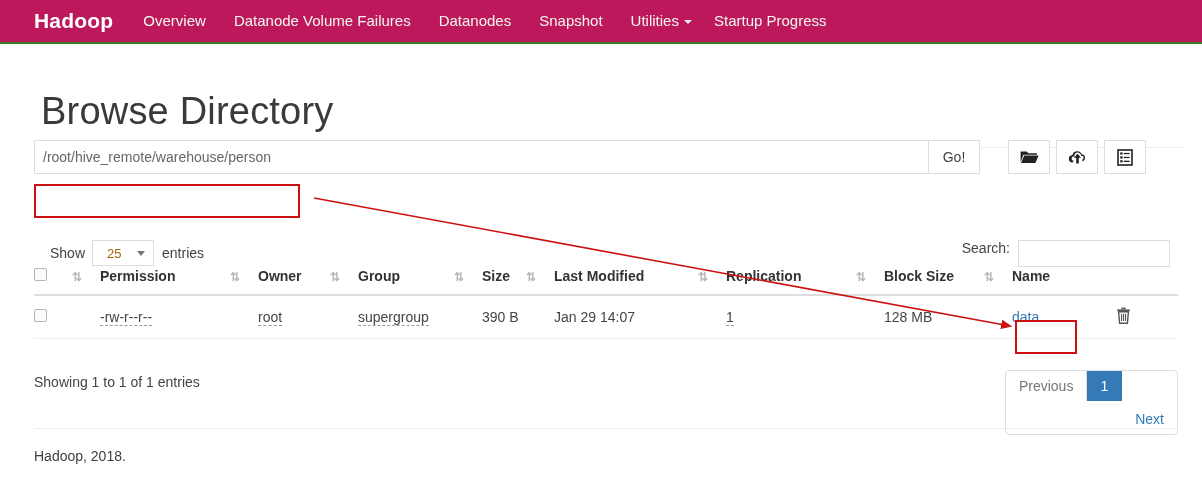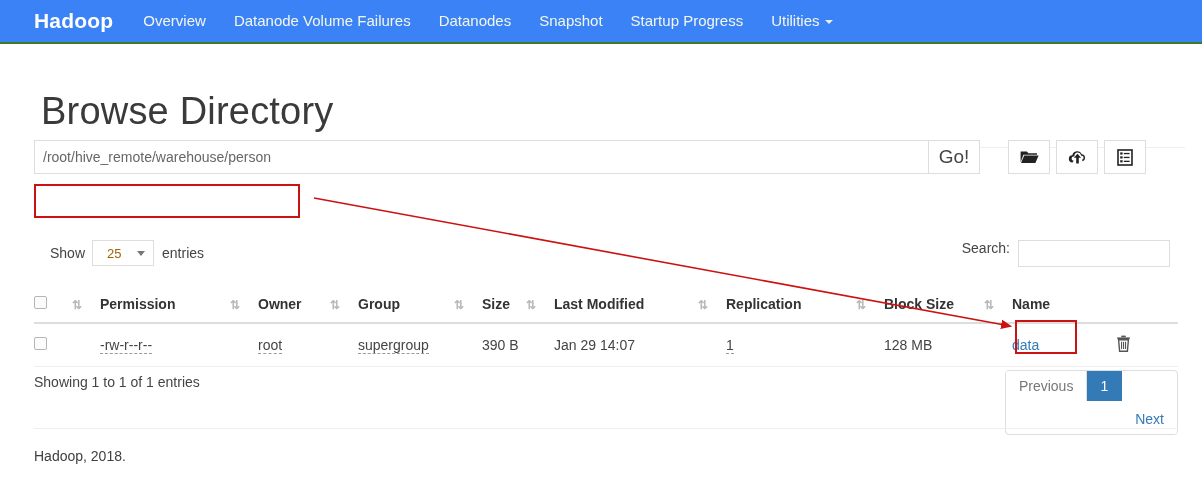--- a/index.html
+++ b/index.html
@@ -10,21 +10,21 @@
     font-family: "Liberation Sans", sans-serif;
     color: #333333;
     overflow: hidden;
   }
 
   
   #navbar {
     position: absolute;
     left: 0; top: 0;
     width: 1202px; height: 44px;
-    background: #3b82f6;
+    background: #be185d;
     border-bottom: 2px solid #3f7a27;
     display: flex;
     align-items: center;
     white-space: nowrap;
   }
   #brand {
     color: #ffffff;
     font-size: 21px;
     font-weight: 600;
     padding: 0 16px 0 34px;
@@ -89,21 +89,21 @@
     font-size: 14px;
     color: #666666;
     padding: 0 8px;
     outline: none;
   }
   #go-button {
     width: 52px; height: 34px;
     border: 1px solid #dddddd;
     background: #ffffff;
     font-family: "Liberation Sans", sans-serif;
-    font-size: 19px;
+    font-size: 14px;
     color: #444444;
     cursor: pointer;
   }
   #toolbar-icons {
     display: flex;
     margin-left: 28px;
     gap: 6px;
   }
   .icon-btn {
     width: 42px; height: 34px;
@@ -179,21 +179,21 @@
     background: #ffffff;
     font-family: "Liberation Sans", sans-serif;
     font-size: 13px;
     padding: 0 6px;
     outline: none;
   }
 
   
   #table-wrap {
     position: absolute;
-    left: 34px; top: 296px;
+    left: 34px; top: 268px;
     width: 1144px;
   }
   table#dir-table {
     width: 1144px;
     border-collapse: collapse;
     font-size: 14px;
   }
   #dir-table thead th {
     text-align: left;
     font-weight: bold;
@@ -325,22 +325,22 @@
 </style>
 </head>
 <body>
 
 <div id="navbar">
   <a id="brand">Hadoop</a>
   <a class="nav-link">Overview</a>
   <a class="nav-link">Datanode Volume Failures</a>
   <a class="nav-link">Datanodes</a>
   <a class="nav-link">Snapshot</a>
+  <a class="nav-link" id="nav-utilities"><span>Utilities</span><span class="caret"></span></a>
   <a class="nav-link">Startup Progress</a>
-  <a class="nav-link" id="nav-utilities"><span>Utilities</span><span class="caret"></span></a>
 </div>
 
 <div id="container">
   <h1 id="page-title">Browse Directory</h1>
   <div id="title-rule"></div>
 </div>
 
 <div id="pathbar">
   <input id="path-input" type="text" value="/root/hive_remote/warehouse/person" style="">
   <button id="go-button">Go!</button>

